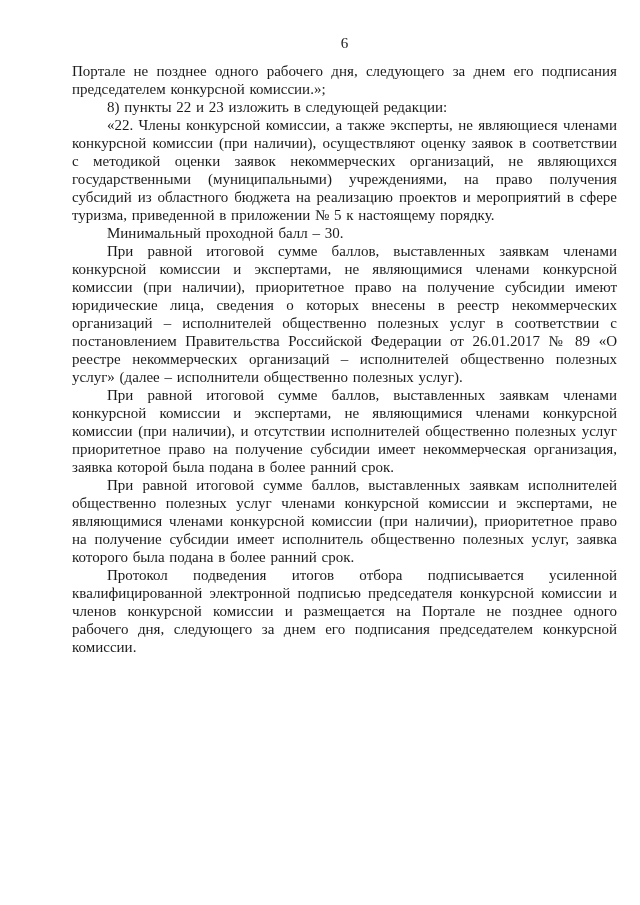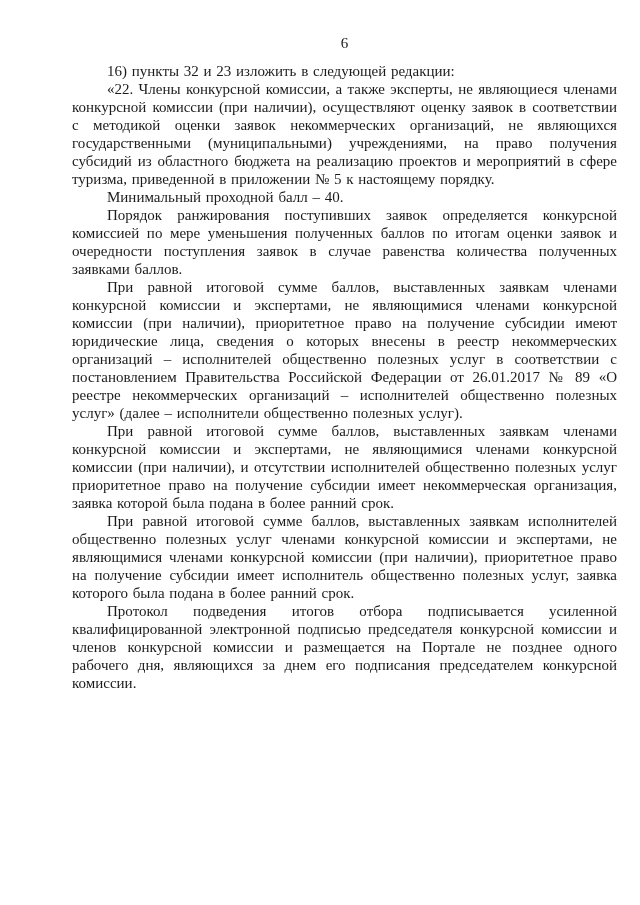--- a/index.html
+++ b/index.html
@@ -44,22 +44,22 @@
     text-indent: 35px;
   }
 </style>
 </head>
 <body>
 
 <div class="page">
   <div class="page-number">6</div>
 
   <div class="content">
-    <p class="indent">16) пункты 32 и 23 изложить в следующей редакции:</p>
+    <p>Портале не позднее одного рабочего дня, следующего за днем его подписания председателем конкурсной комиссии.»;</p>
+    <p class="indent">8) пункты 22 и 23 изложить в следующей редакции:</p>
     <p class="indent">«22. Члены конкурсной комиссии, а также эксперты, не являющиеся членами конкурсной комиссии (при наличии), осуществляют оценку заявок в соответствии с методикой оценки заявок некоммерческих организаций, не являющихся государственными (муниципальными) учреждениями, на право получения субсидий из областного бюджета на реализацию проектов и мероприятий в сфере туризма, приведенной в приложении № 5 к настоящему порядку.</p>
-    <p class="indent">Минимальный проходной балл – 40.</p>
-    <p class="indent">Порядок ранжирования поступивших заявок определяется конкурсной комиссией по мере уменьшения полученных баллов по итогам оценки заявок и очередности поступления заявок в случае равенства количества полученных заявками баллов.</p>
+    <p class="indent">Минимальный проходной балл – 30.</p>
     <p class="indent">При равной итоговой сумме баллов, выставленных заявкам членами конкурсной комиссии и экспертами, не являющимися членами конкурсной комиссии (при наличии), приоритетное право на получение субсидии имеют юридические лица, сведения о которых внесены в реестр некоммерческих организаций – исполнителей общественно полезных услуг в соответствии с постановлением Правительства Российской Федерации от 26.01.2017 № 89 «О реестре некоммерческих организаций – исполнителей общественно полезных услуг» (далее – исполнители общественно полезных услуг).</p>
     <p class="indent">При равной итоговой сумме баллов, выставленных заявкам членами конкурсной комиссии и экспертами, не являющимися членами конкурсной комиссии (при наличии), и отсутствии исполнителей общественно полезных услуг приоритетное право на получение субсидии имеет некоммерческая организация, заявка которой была подана в более ранний срок.</p>
     <p class="indent">При равной итоговой сумме баллов, выставленных заявкам исполнителей общественно полезных услуг членами конкурсной комиссии и экспертами, не являющимися членами конкурсной комиссии (при наличии), приоритетное право на получение субсидии имеет исполнитель общественно полезных услуг, заявка которого была подана в более ранний срок.</p>
-    <p class="indent">Протокол подведения итогов отбора подписывается усиленной квалифицированной электронной подписью председателя конкурсной комиссии и членов конкурсной комиссии и размещается на Портале не позднее одного рабочего дня, являющихся за днем его подписания председателем конкурсной комиссии.</p>
+    <p class="indent">Протокол подведения итогов отбора подписывается усиленной квалифицированной электронной подписью председателя конкурсной комиссии и членов конкурсной комиссии и размещается на Портале не позднее одного рабочего дня, следующего за днем его подписания председателем конкурсной комиссии.</p>
   </div>
 </div>
 
 </body></html>

